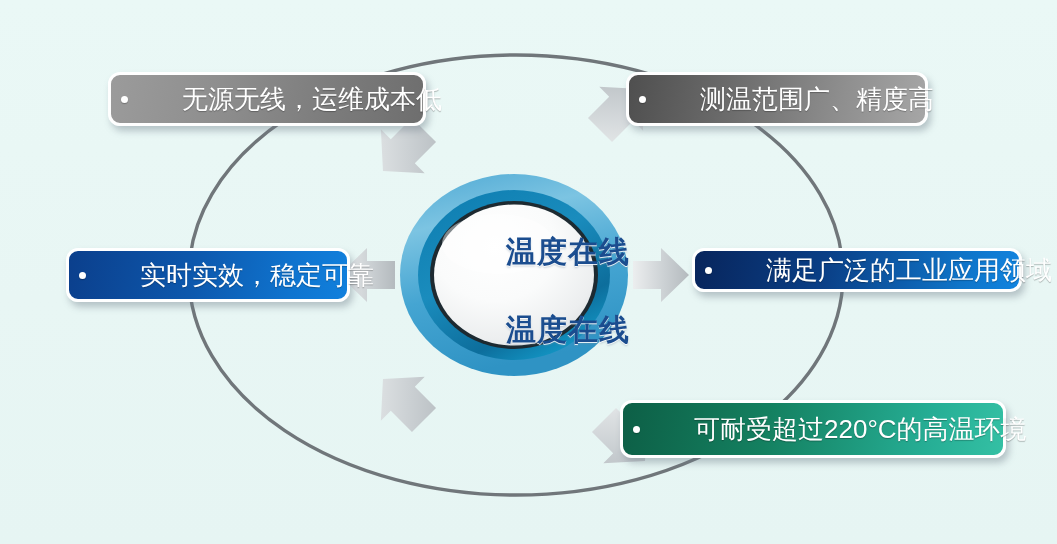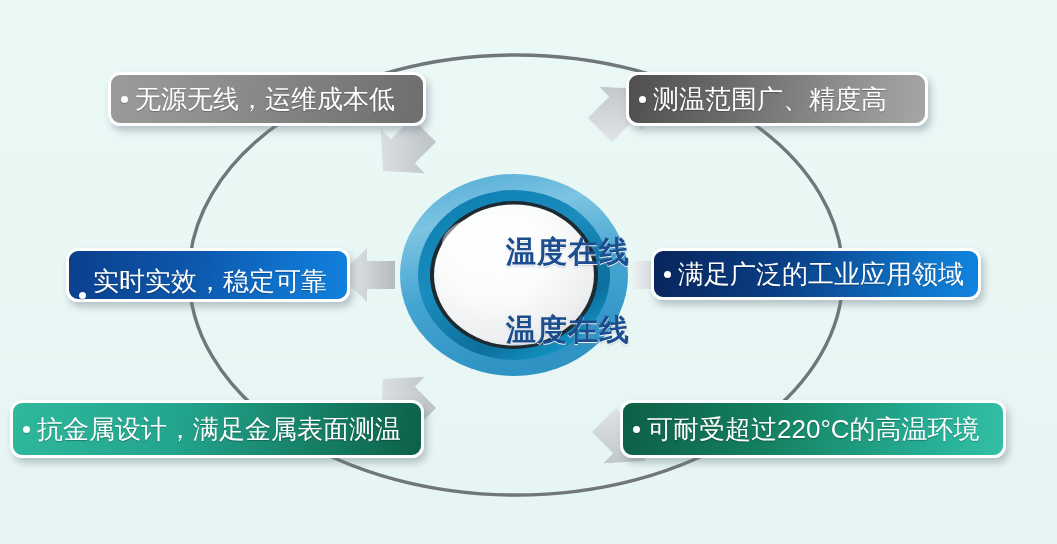--- a/index.html
+++ b/index.html
@@ -74,20 +74,21 @@
     box-sizing: border-box;
     border-radius: 12px;
     border: 3px solid #ffffff;
     padding: 0 14px 0 10px;
     color: #ffffff;
     font-size: 26px;
     font-weight: normal;
     white-space: nowrap;
     box-shadow: 3px 5px 7px rgba(110,125,135,0.42);
     text-shadow: 0 1px 1px rgba(0,0,0,0.28);
+    gap: 47px;
   }
   .pill .bullet {
     display: inline-block;
     width: 7px;
     height: 7px;
     border-radius: 50%;
     background: #ffffff;
     margin-right: 7px;
     flex: 0 0 auto;
     box-shadow: 0 1px 1px rgba(0,0,0,0.25);
@@ -102,25 +103,24 @@
   #pill-tr {
     left: 618px; top: 72px;
     width: 302px; height: 54px;
     background: linear-gradient(100deg, #4f4f4f 0%, #6c6c6c 35%, #8f8f8f 72%, #a6a6a6 100%);
     margin-left: 8px;
   }
   #pill-l {
     left: 66px; top: 248px;
     width: 284px; height: 54px;
     background: linear-gradient(100deg, #0b3f8c 0%, #0d58ad 45%, #0f74cf 80%, #1180dd 100%);
-    align-items: flex-end;
   }
   #pill-r {
-    left: 651px; top: 248px;
-    width: 330px; height: 52px;
+    left: 692px; top: 248px;
+    width: 330px; height: 44px;
     background: linear-gradient(100deg, #08255c 0%, #0a3f86 40%, #0f74c8 82%, #1184e0 100%);
   }
   #pill-bl {
     left: 10px; top: 400px;
     width: 414px; height: 58px;
     background: linear-gradient(100deg, #2fb89c 0%, #23a58d 40%, #13785f 80%, #0d6048 100%);
   }
   #pill-br {
     left: 620px; top: 400px;
     width: 386px; height: 58px;
@@ -245,23 +245,19 @@
   <div class="pill" id="pill-l">
     <span class="bullet"></span>
     <span class="txt">实时实效，稳定可靠</span>
   </div>
 
   <div class="pill" id="pill-r">
     <span class="bullet"></span>
     <span class="txt">满足广泛的工业应用领域</span>
   </div>
 
-  <div class="pill" id="pill-bl">
-    <span class="bullet"></span>
-    <span class="txt">抗金属设计，满足金属表面测温</span>
-  </div>
 
   <div class="pill" id="pill-br">
     <span class="bullet"></span>
     <span class="txt">可耐受超过220°C的高温环境</span>
   </div>
 
 </div>
 
 </body></html>

